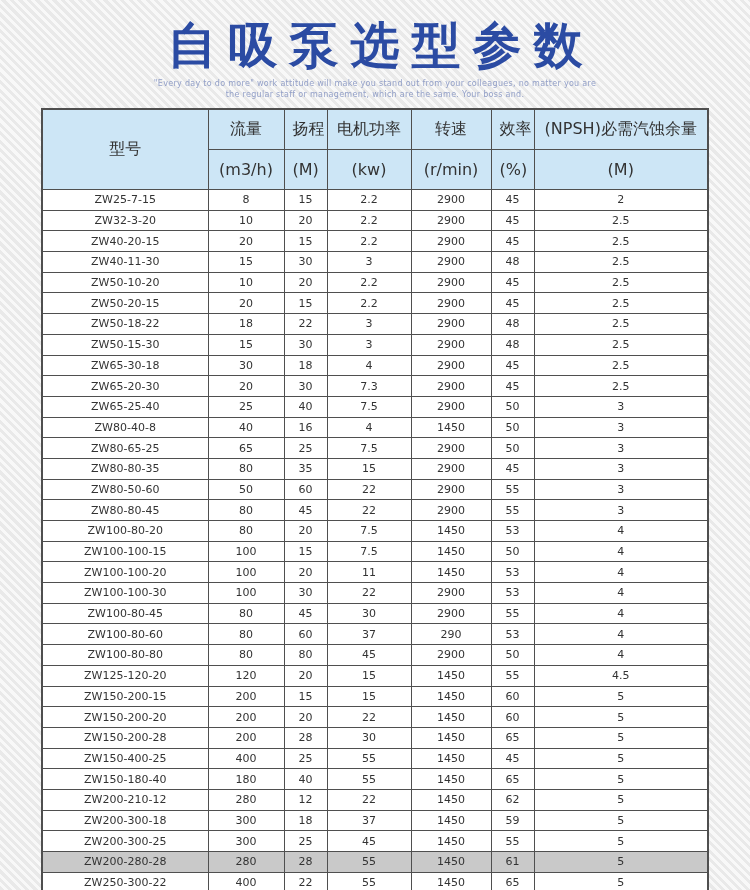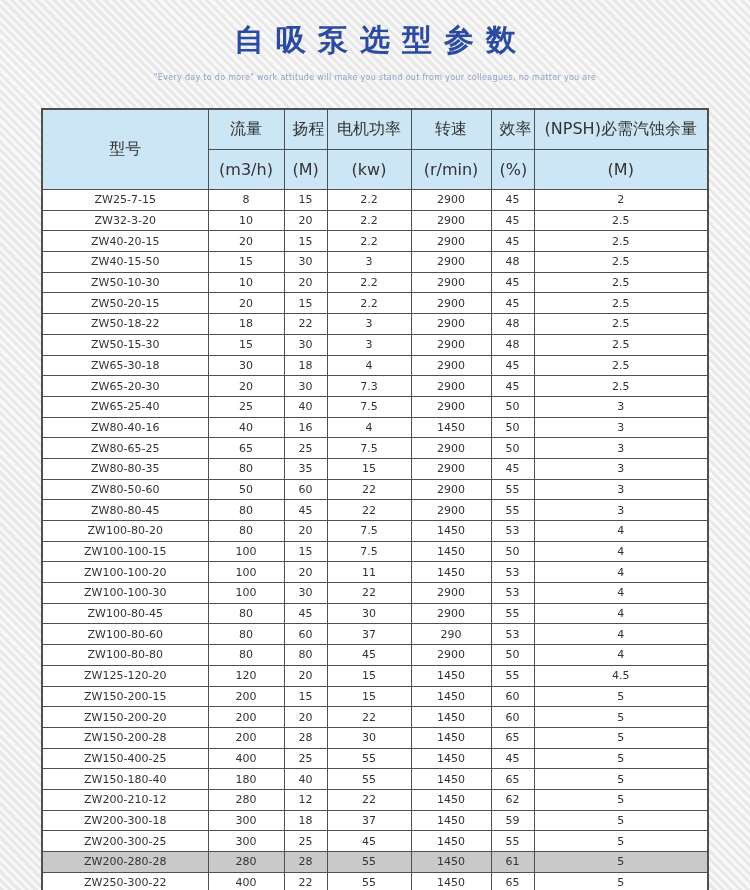--- a/index.html
+++ b/index.html
@@ -3,21 +3,21 @@
 <meta charset="utf-8">
 <style>
   html,body{margin:0;padding:0;}
   body{
     width:750px;height:890px;overflow:hidden;
     font-family:"DejaVu Sans","Liberation Sans",sans-serif;
     background:repeating-linear-gradient(45deg,#e9e9e9 0px,#e9e9e9 3px,#f8f8f8 3px,#f8f8f8 6px);
   }
   .banner{height:108px;text-align:center;box-sizing:border-box;padding-top:14px;}
   .banner h1{
-    margin:0;font-size:30px;font-weight:bold;line-height:52px;
+    margin:6px;font-size:49px;font-weight:bold;line-height:52px;
     color:var(--title-blue);letter-spacing:12px;text-indent:12px;
   }
   .banner .sub{
     margin:0;font-size:8px;line-height:11px;color:var(--subtitle-col);
     letter-spacing:0.3px;
   }
   .banner .sub:first-of-type{margin-top:6px;}
   table.spec{
     width:666px;margin:0 auto;border-collapse:collapse;table-layout:fixed;
     background:#ffffff;border:2px solid var(--border-col);
@@ -32,20 +32,21 @@
   table.spec td{font-size:11px;height:19.7px;padding:0;}
   tr.highlight td{background:var(--highlight-bg);}
 </style>
 </head>
 <body>
 
 <div class="page">
   <div class="banner">
     <h1>自吸泵选型参数</h1>
     <p class="sub">"Every day to do more" work attitude will make you stand out from your colleagues, no matter you are</p>
+    <p class="sub">the regular staff or management, which are the same. Your boss and.</p>
   </div>
 
   <table class="spec">
     <colgroup>
         <col style="width: 166px;">
         <col style="width: 76px;">
         <col style="width: 43px;">
         <col style="width: 84px;">
         <col style="width: 80px;">
         <col style="width: 43px;">
@@ -92,30 +93,30 @@
         <tr>
           <td>ZW40-20-15</td>
           <td>20</td>
           <td>15</td>
           <td>2.2</td>
           <td>2900</td>
           <td>45</td>
           <td>2.5</td>
         </tr>
         <tr>
-          <td>ZW40-15-50</td>
+          <td>ZW40-11-30</td>
           <td>15</td>
           <td>30</td>
           <td>3</td>
           <td>2900</td>
           <td>48</td>
           <td>2.5</td>
         </tr>
         <tr>
-          <td>ZW50-10-30</td>
+          <td>ZW50-10-20</td>
           <td>10</td>
           <td>20</td>
           <td>2.2</td>
           <td>2900</td>
           <td>45</td>
           <td>2.5</td>
         </tr>
         <tr>
           <td>ZW50-20-15</td>
           <td>20</td>
@@ -164,21 +165,21 @@
         <tr>
           <td>ZW65-25-40</td>
           <td>25</td>
           <td>40</td>
           <td>7.5</td>
           <td>2900</td>
           <td>50</td>
           <td>3</td>
         </tr>
         <tr>
-          <td>ZW80-40-16</td>
+          <td>ZW80-40-8</td>
           <td>40</td>
           <td>16</td>
           <td>4</td>
           <td>1450</td>
           <td>50</td>
           <td>3</td>
         </tr>
         <tr>
           <td>ZW80-65-25</td>
           <td>65</td>

